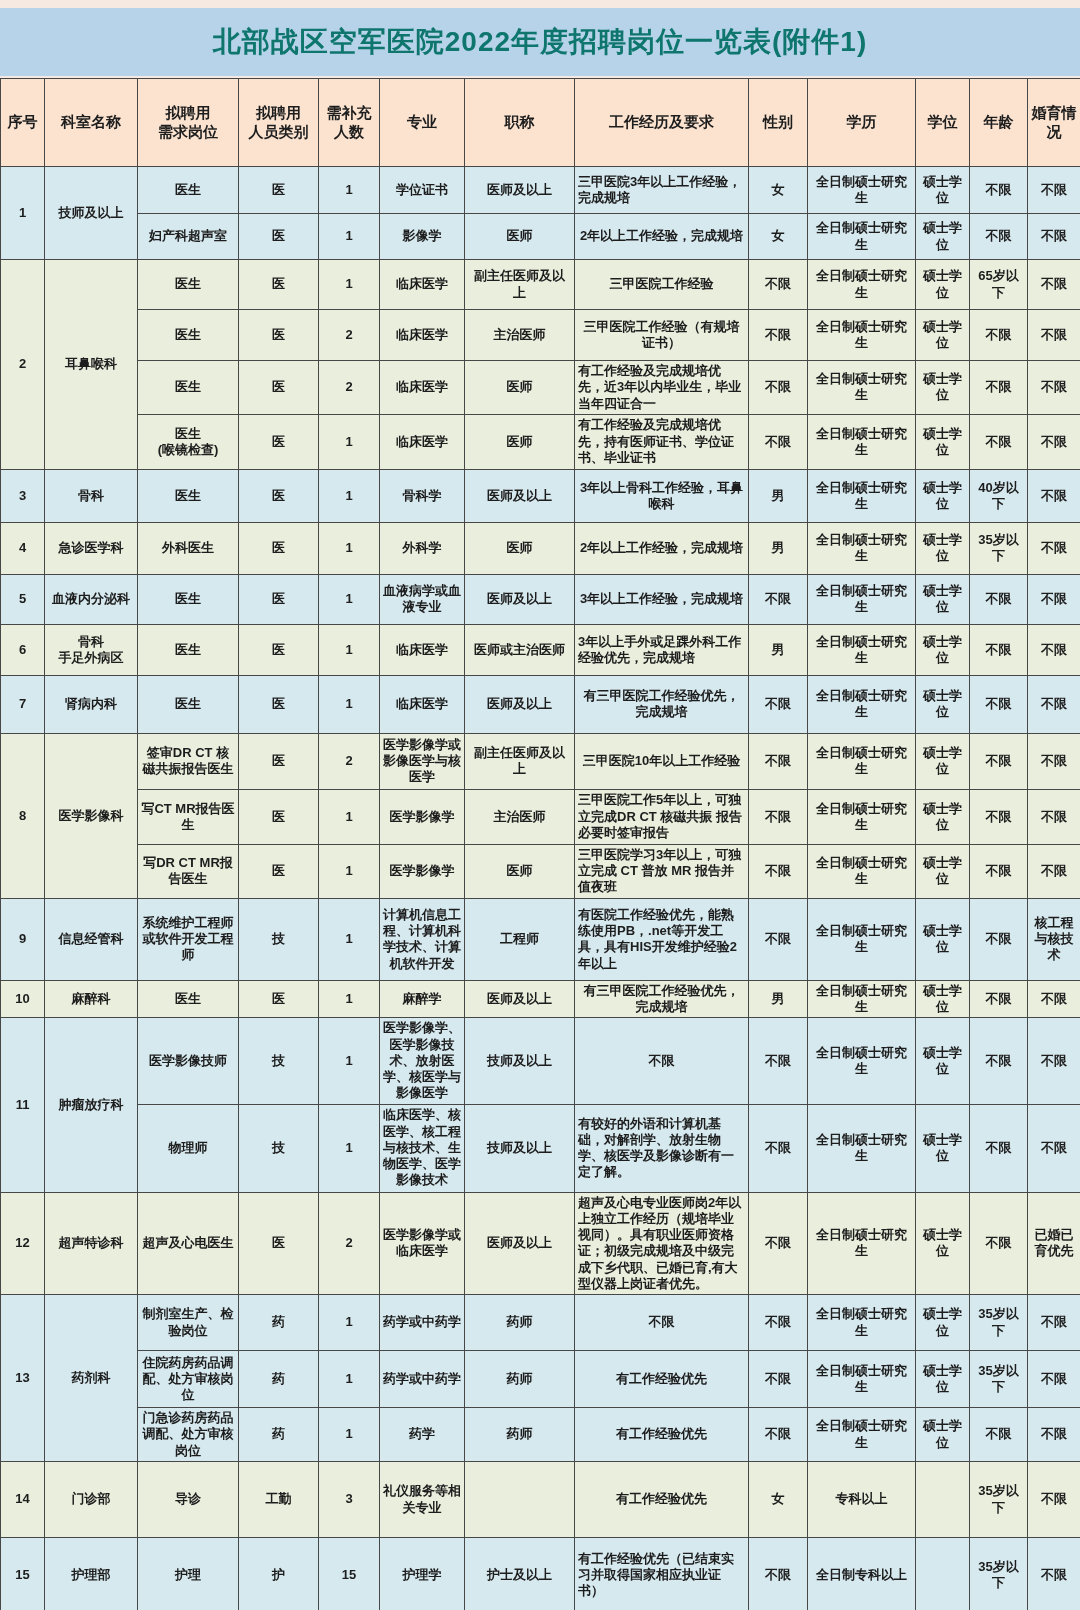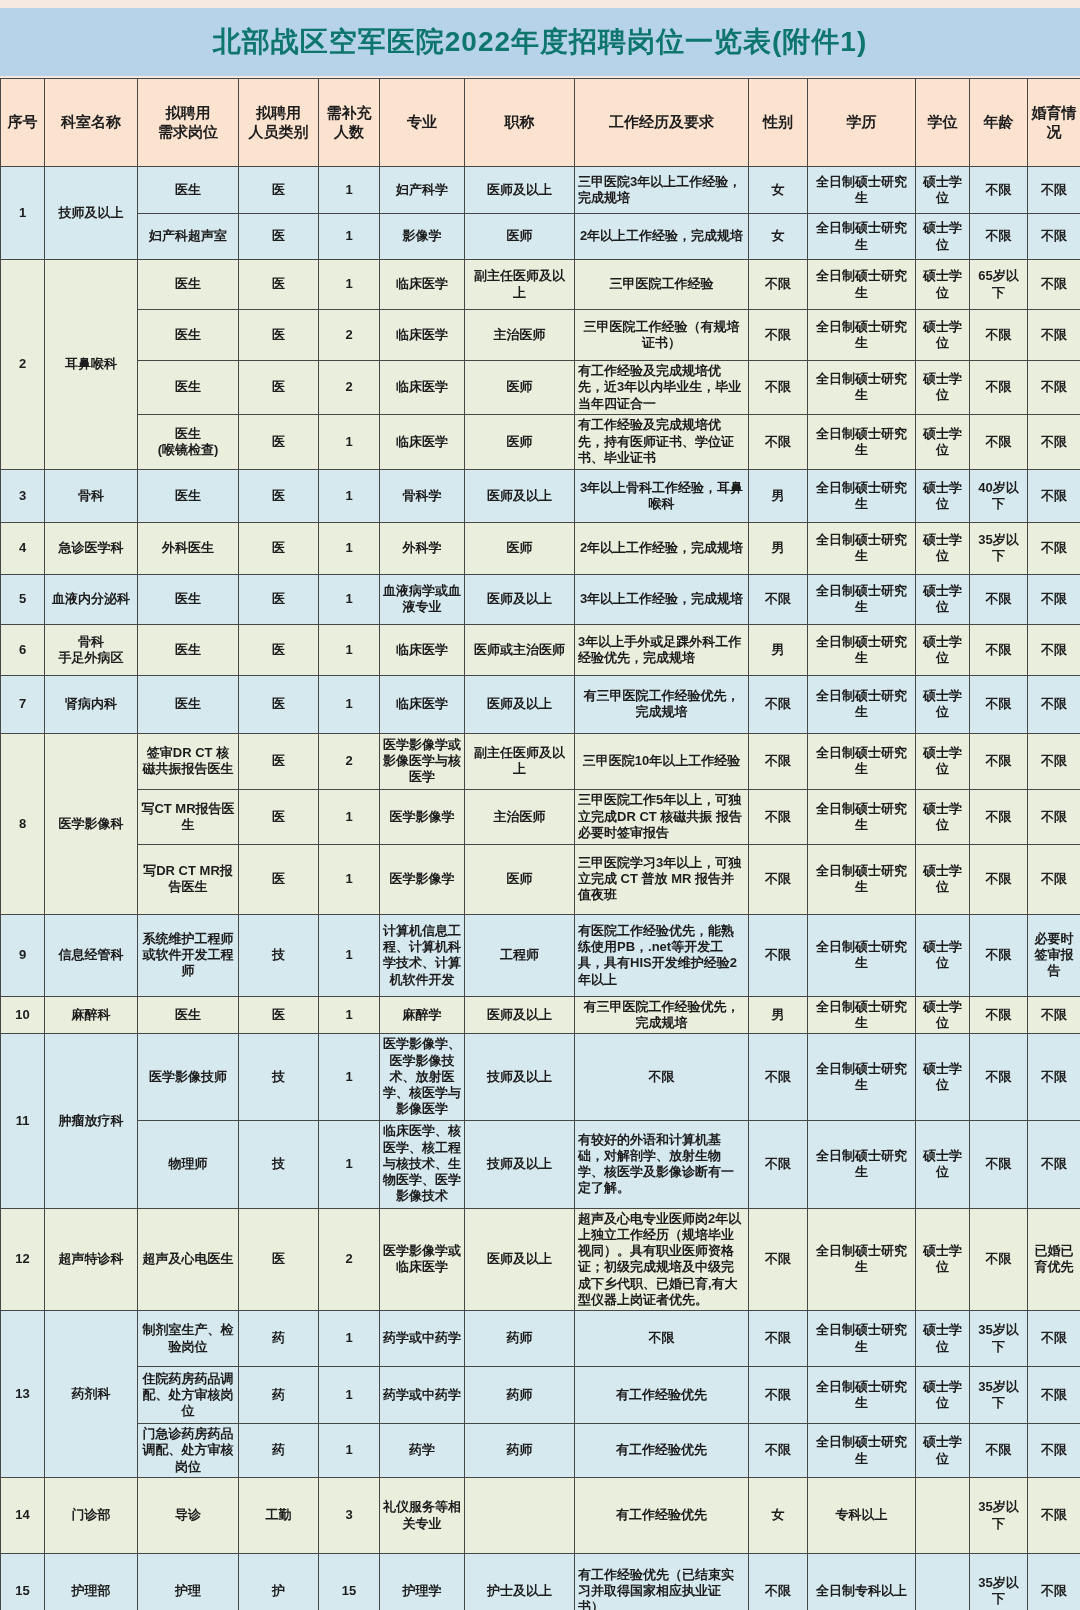--- a/index.html
+++ b/index.html
@@ -86,21 +86,21 @@
         <th>婚育情况</th>
       </tr>
     </thead>
   <tbody>
       <tr class="blue" style="height: 47px;">
         <td class="num" rowspan="2">1</td>
         <td rowspan="2">技师及以上</td>
         <td>医生</td>
         <td>医</td>
         <td class="num">1</td>
-        <td>妇产科学</td>
+        <td>学位证书</td>
         <td>医师及以上</td>
         <td class="exp l">三甲医院3年以上工作经验，完成规培</td>
         <td>女</td>
         <td>全日制硕士研究生</td>
         <td>硕士学位</td>
         <td>不限</td>
         <td>不限</td>
       </tr>
       <tr class="blue" style="height: 46px;">
         <td>妇产科超声室</td>
@@ -267,21 +267,21 @@
         <td class="num">1</td>
         <td>医学影像学</td>
         <td>主治医师</td>
         <td class="exp l">三甲医院工作5年以上，可独立完成DR CT 核磁共振 报告 必要时签审报告</td>
         <td>不限</td>
         <td>全日制硕士研究生</td>
         <td>硕士学位</td>
         <td>不限</td>
         <td>不限</td>
       </tr>
-      <tr class="cream" style="height: 70px; border-radius: 19px;">
+      <tr class="cream" style="height: 54px; border-radius: 19px;">
         <td>写DR CT MR报告医生</td>
         <td>医</td>
         <td class="num">1</td>
         <td>医学影像学</td>
         <td>医师</td>
         <td class="exp l">三甲医院学习3年以上，可独立完成 CT 普放 MR 报告并值夜班</td>
         <td>不限</td>
         <td>全日制硕士研究生</td>
         <td>硕士学位</td>
         <td>不限</td>
@@ -293,21 +293,21 @@
         <td>系统维护工程师或软件开发工程师</td>
         <td>技</td>
         <td class="num">1</td>
         <td>计算机信息工程、计算机科学技术、计算机软件开发</td>
         <td>工程师</td>
         <td class="exp l">有医院工作经验优先，能熟练使用PB，.net等开发工具，具有HIS开发维护经验2年以上</td>
         <td>不限</td>
         <td>全日制硕士研究生</td>
         <td>硕士学位</td>
         <td>不限</td>
-        <td>必要时签审报告</td>
+        <td>核工程与核技术</td>
       </tr>
       <tr class="cream" style="height: 34px;">
         <td class="num" rowspan="1">10</td>
         <td rowspan="1">麻醉科</td>
         <td>医生</td>
         <td>医</td>
         <td class="num">1</td>
         <td>麻醉学</td>
         <td>医师及以上</td>
         <td class="exp">有三甲医院工作经验优先，完成规培</td>

